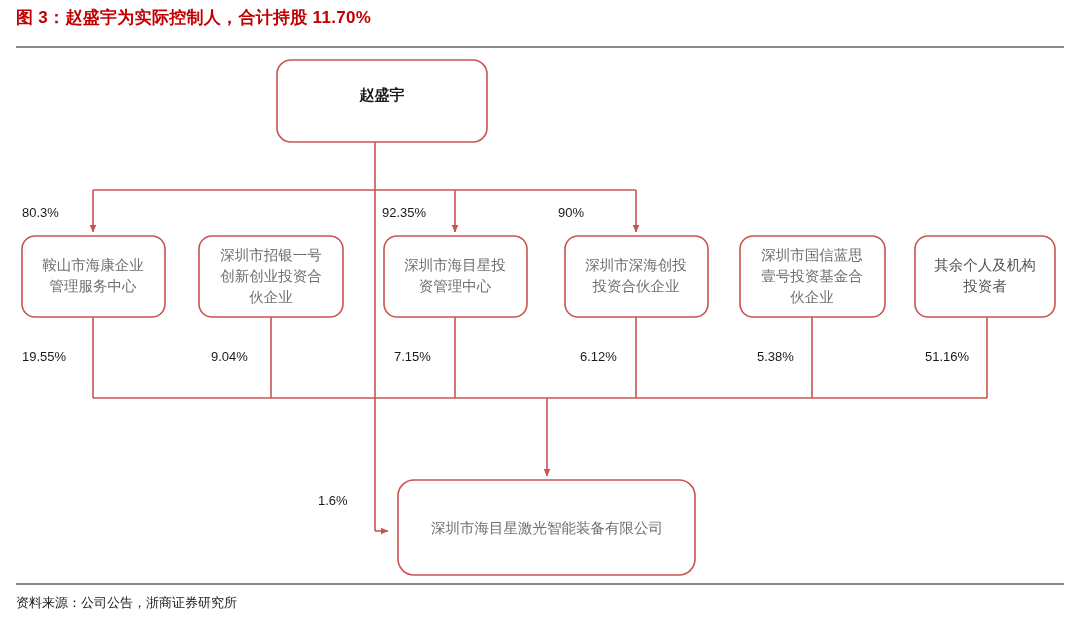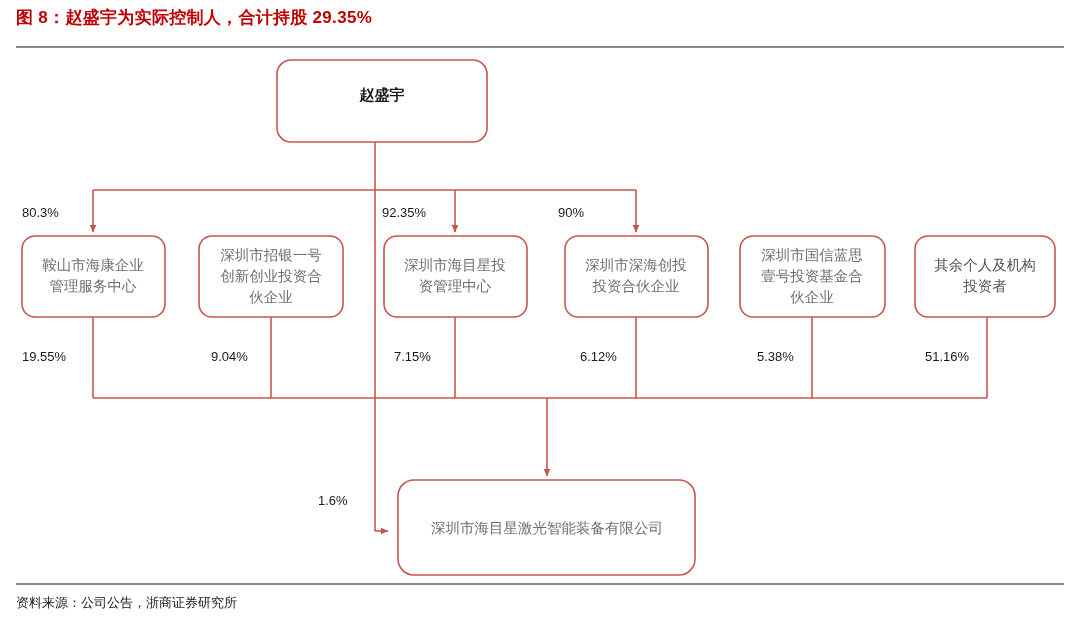--- a/index.html
+++ b/index.html
@@ -37,21 +37,21 @@
   text.pct{
     font-family:"Liberation Sans","DejaVu Sans",sans-serif;
     font-size:13px;fill:#1a1a1a;text-anchor:start;
   }
 </style>
 </head>
 <body>
 
 <div class="page">
 
-  <div class="fig-title">图 8：赵盛宇为实际控制人，合计持股 29.35%</div>
+  <div class="fig-title">图 3：赵盛宇为实际控制人，合计持股 11.70%</div>
   <div class="rule-top"></div>
 
   <div class="canvas">
     <svg width="1080" height="535" viewBox="0 0 1080 535" xmlns="http://www.w3.org/2000/svg">
       <defs>
         <marker id="ah" markerWidth="9" markerHeight="9" refX="7.2" refY="4" orient="auto" markerUnits="userSpaceOnUse">
           <path class="arrowhead" d="M0,0.6 L7.6,4 L0,7.4 z"></path>
         </marker>
       </defs>
 

